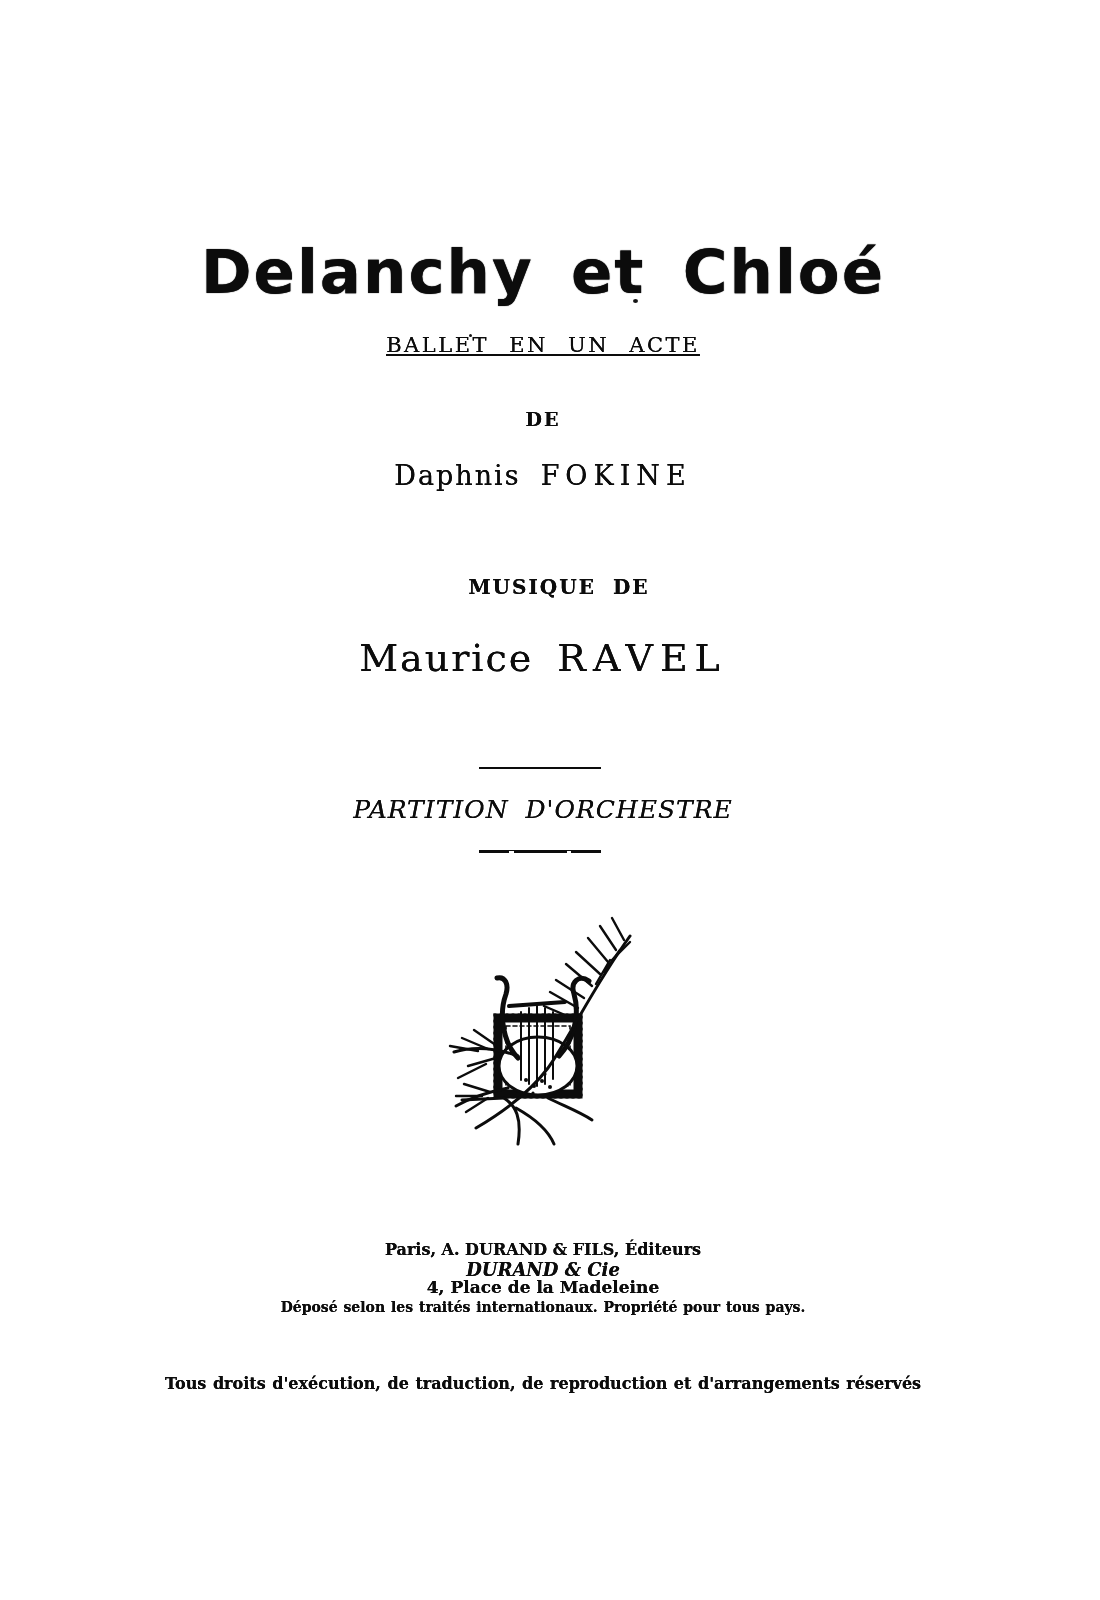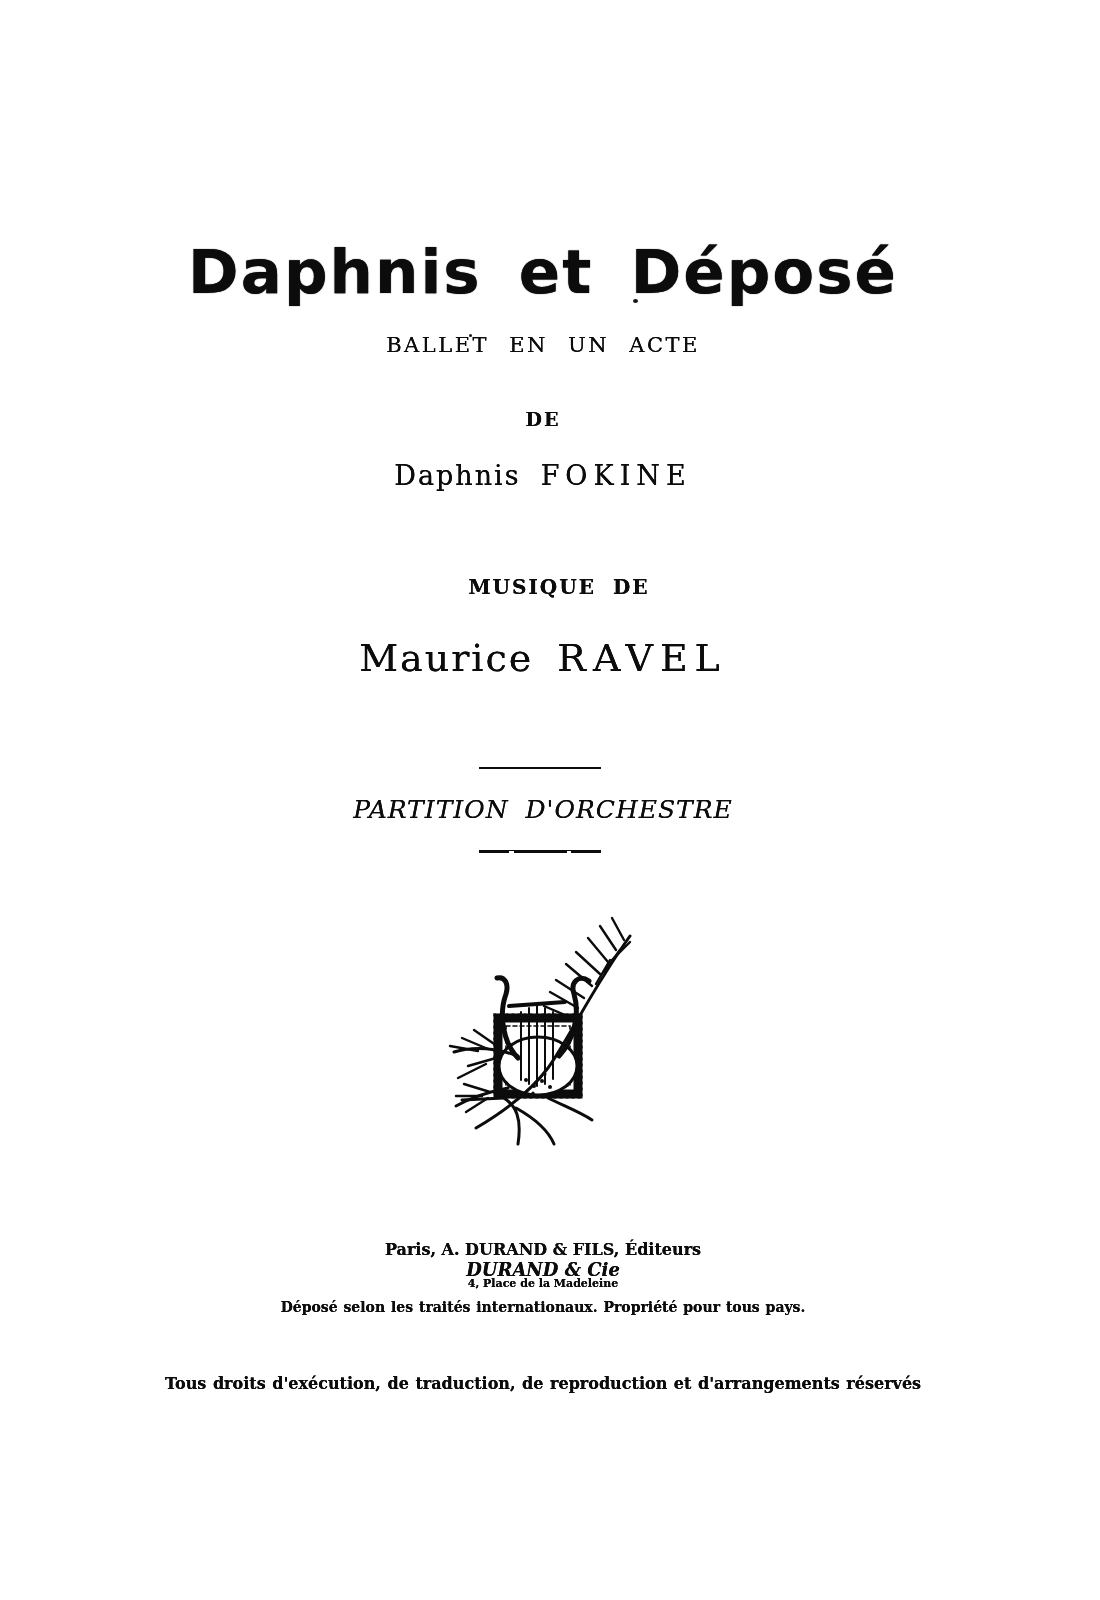--- a/index.html
+++ b/index.html
@@ -26,20 +26,21 @@
     font-size:61px;
     letter-spacing:2px;
     word-spacing:14px;
     text-shadow:0 0 1px currentColor;
   }
   .genre{
     top:333px;
     font-size:21px;
     letter-spacing:2.5px;
     word-spacing:11px;
+    text-decoration:underline;
   }
   .de-label{
     top:408px;
     font-size:19px;
     font-weight:700;
     letter-spacing:2px;
   }
   .name1{ top:460px; font-size:27px; }
   .name1 .first{ letter-spacing:2px; margin-right:20px; }
   .name1 .last{ letter-spacing:6px; font-weight:500; }
@@ -79,39 +80,39 @@
   .emblem{
     position:absolute;
     left:438px;top:896px;
     width:250px;height:255px;
   }
   .emblem svg{width:100%;height:100%;}
 
   .pub{ font-weight:700; }
   .pub-1{ top:1240px; font-size:16px; }
   .pub-2{ top:1259px; font-size:18px; font-style:italic; }
-  .pub-3{ top:1277px; font-size:11px; }
+  .pub-3{ top:1277px; font-size:17px; }
   .pub-4{ top:1299px; font-size:14px; word-spacing:1px; }
   .pub-5{ top:1358px; font-size:16px; word-spacing:1px;margin-top:16px; }
   .pub-6{ top:1333px; font-size:12px; font-weight:600; letter-spacing:0.5px; }
 
   .speck{
     position:absolute;
     background:#141414;
     border-radius:50%;
   }
   .speck-1{ left:633px; top:299px; width:5px; height:4px; }
   .speck-2{ left:469px; top:334px; width:3px; height:3px; }
 </style>
 </head>
 <body>
 
 <div class="page">
 
-  <div class="cblock title ink">Daphnis et Déposé</div>
+  <div class="cblock title ink">Delanchy et Chloé</div>
 
   <div class="cblock genre ink">BALLET EN UN ACTE</div>
 
   <div class="cblock de-label ink">DE</div>
 
   <div class="cblock name1 ink">
     <span class="first">Daphnis</span><span class="last">FOKINE</span>
   </div>
 
   <div class="cblock music-label ink">MUSIQUE DE</div>

